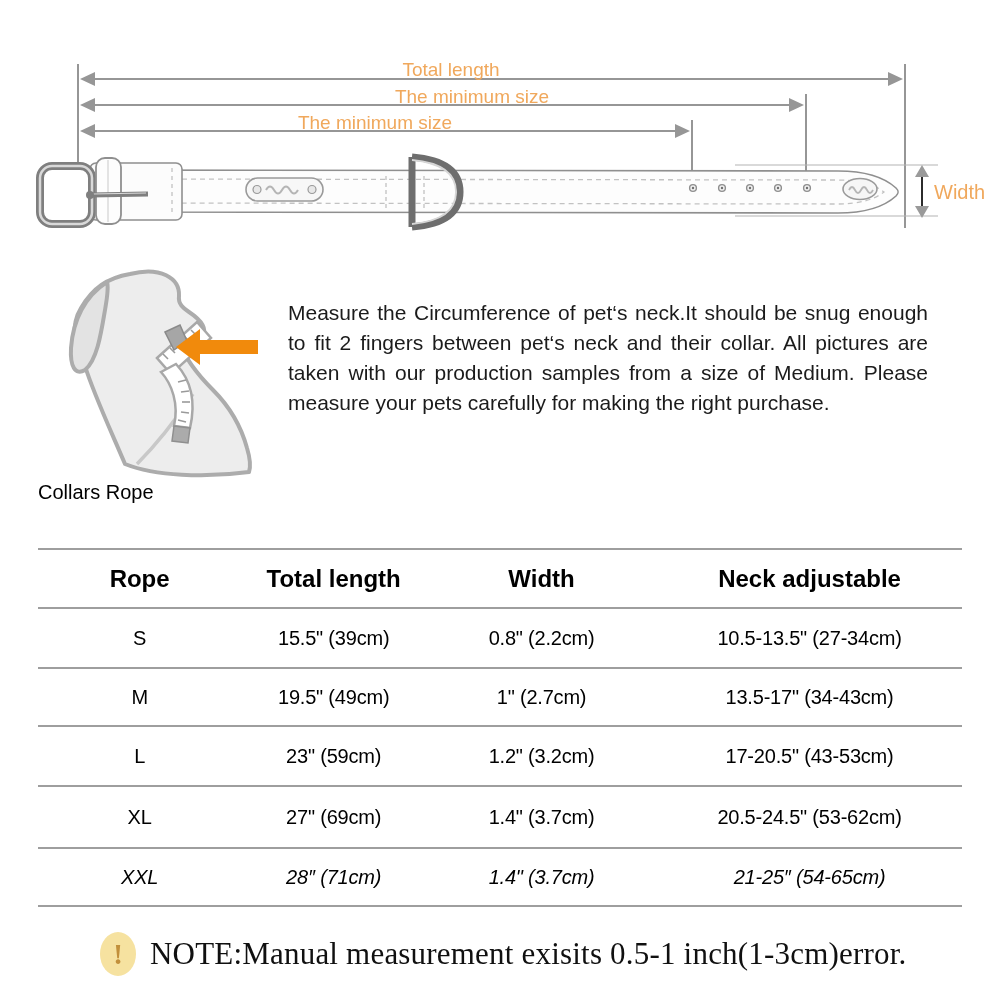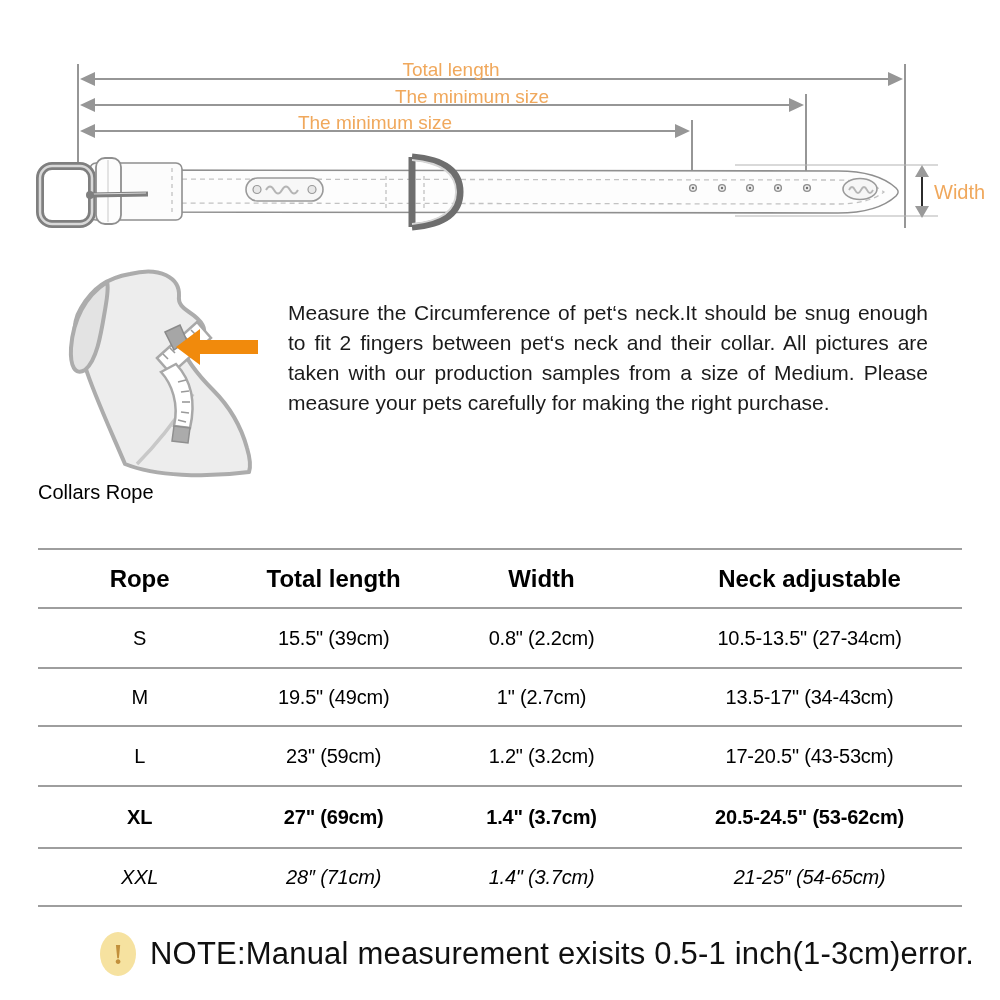--- a/index.html
+++ b/index.html
@@ -10,27 +10,27 @@
   .width-label{position:absolute;color:#F0A85C;font-size:20px;white-space:nowrap;}
   .instructions{position:absolute;left:288px;top:298px;width:640px;font-size:21px;line-height:30px;
         text-align:justify;color:#1b1b1b;}
   .table-title{position:absolute;left:38px;top:481px;font-size:20px;color:#000;}
   table.size-table{position:absolute;left:38px;top:548px;width:924px;border-collapse:collapse;
         border-top:2px solid #9e9e9e;}
   table.size-table tr{border-bottom:2px solid #9e9e9e;}
   table.size-table th{font-size:24px;font-weight:bold;text-align:center;height:55px;color:#000;}
   table.size-table td{font-size:20px;text-align:center;color:#000;letter-spacing:-0.2px;}
   tbody tr:nth-child(1){height:60px;} tbody tr:nth-child(2){height:58px;}
-  tbody tr:nth-child(3){height:60px;} tbody tr:nth-child(4){height:62px;font-weight:bold;}
+  tbody tr:nth-child(3){height:60px;} tbody tr:nth-child(4){height:62px;}
   tbody tr:nth-child(5){height:58px;font-style:italic;}
   .note-wrap{position:absolute;left:100px;top:932px;display:flex;align-items:center;}
   .note-icon{width:36px;height:44px;border-radius:50%;background:#F6E2A0;display:flex;
         align-items:center;justify-content:center;font-family:"Liberation Serif",serif;
         font-size:29px;font-weight:bold;color:#C2903B;flex:0 0 auto;}
-  .note-text{margin-left:14px;font-family:Liberation Sans, sans-serif;font-size:31px;color:#101010;
+  .note-text{margin-left:14px;font-family:Liberation Serif, serif;font-size:31px;color:#101010;
         white-space:nowrap;letter-spacing:0.2px;}
 </style>
 </head>
 <body>
 
 <div class="page">
 
   <svg class="abs" style="left:0;top:0" width="1000" height="255" viewBox="0 0 1000 255">
 
     <g stroke="#969696" stroke-width="2" fill="#969696">

